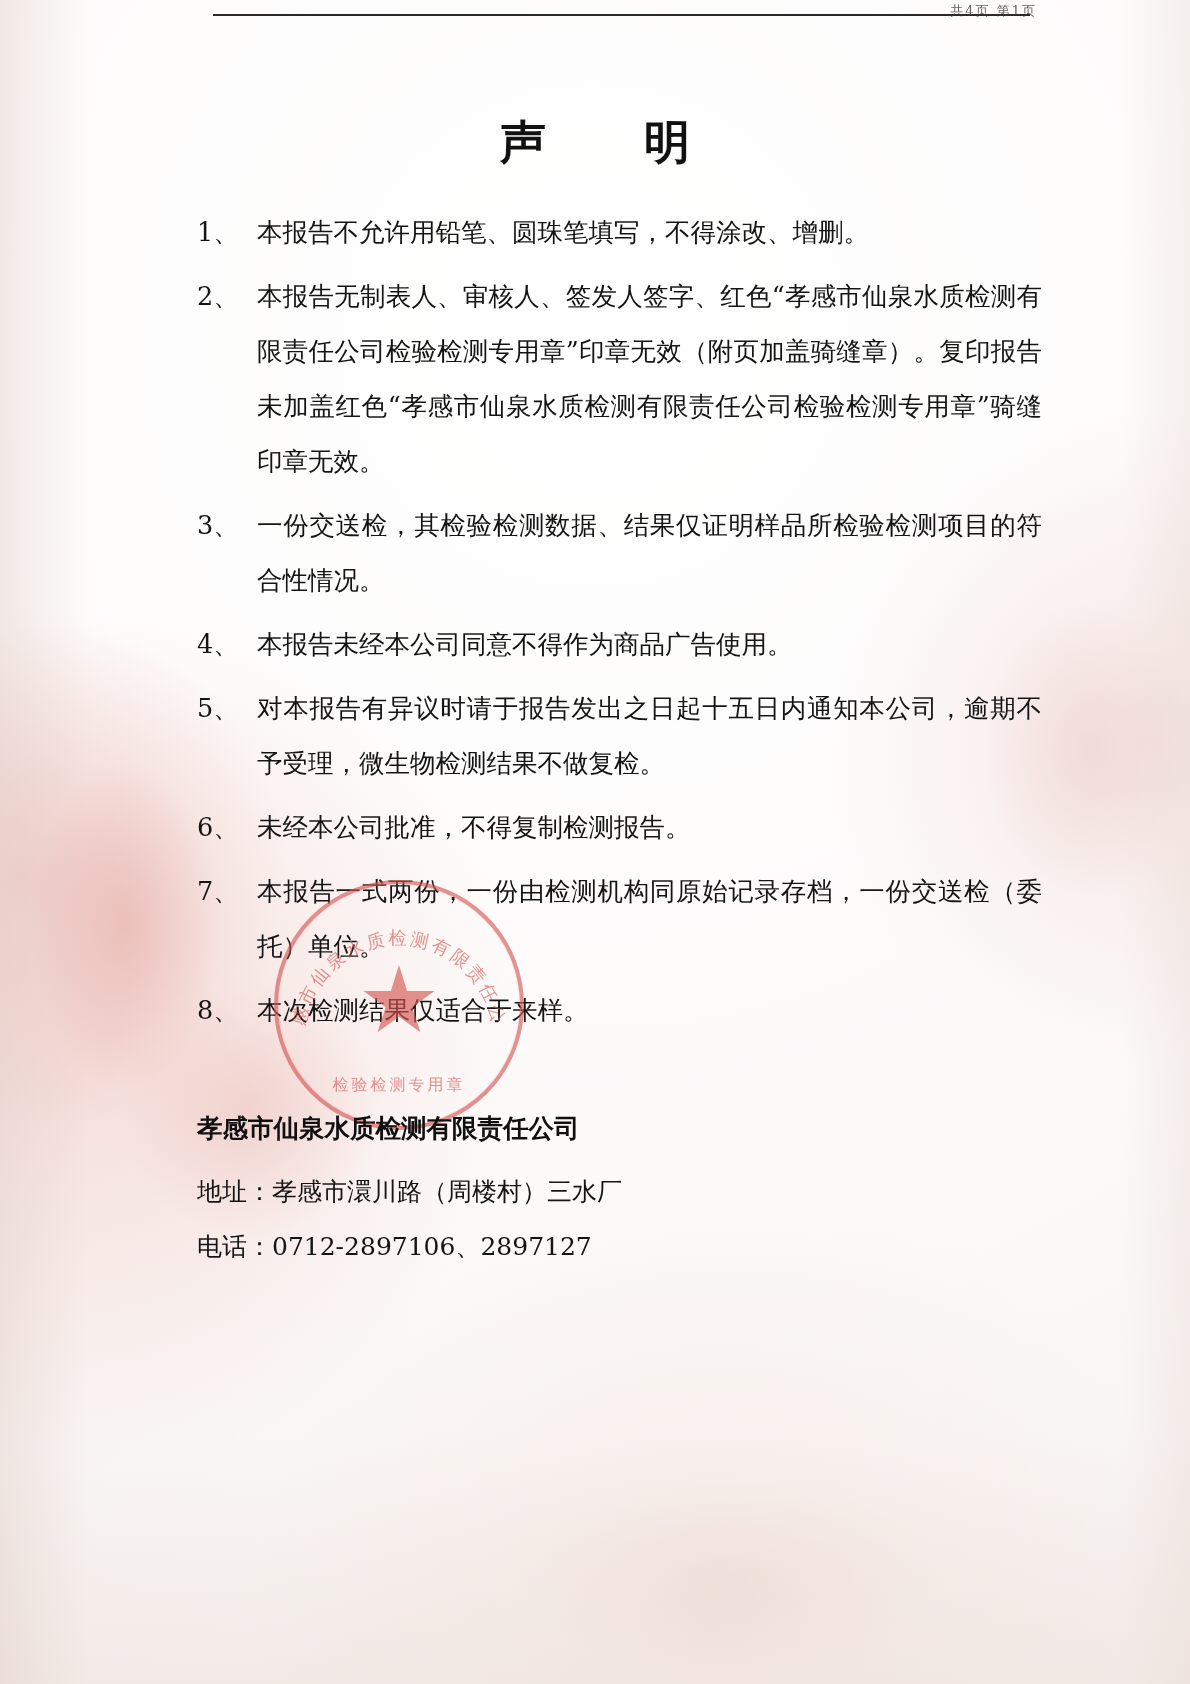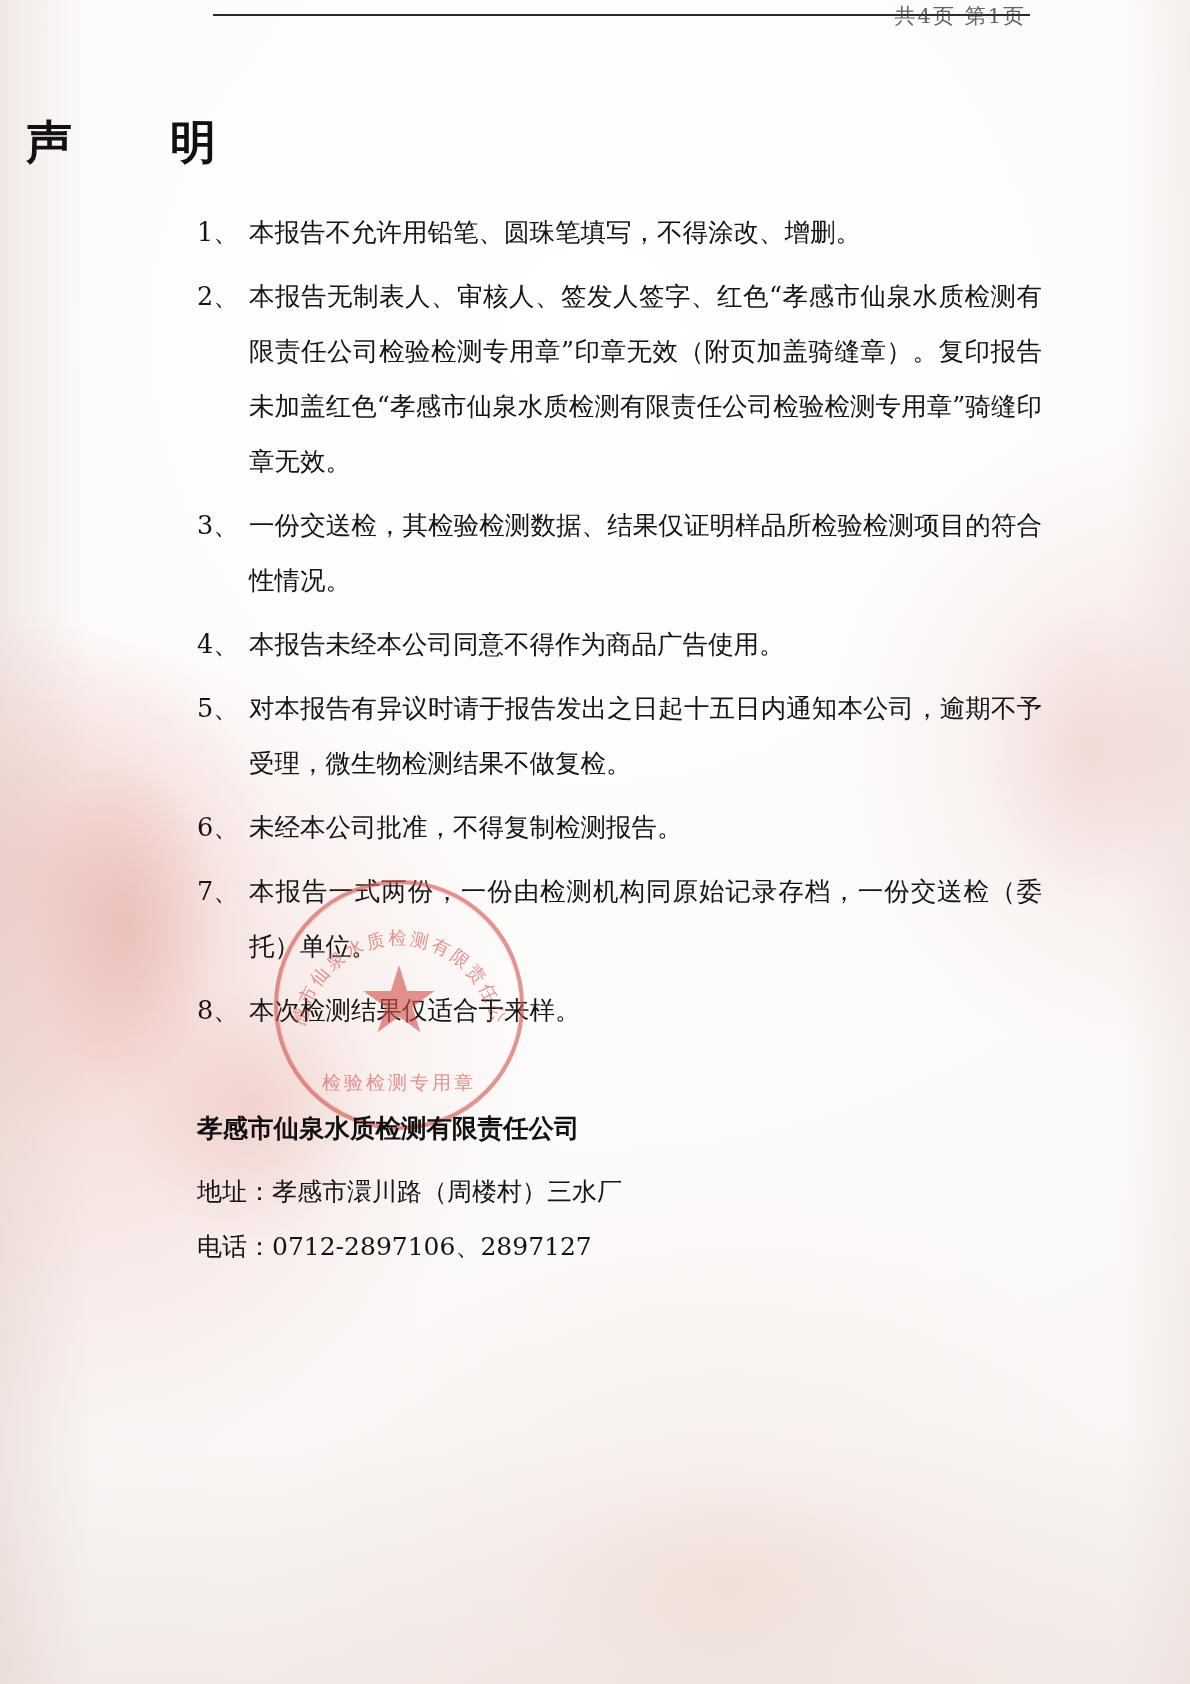--- a/index.html
+++ b/index.html
@@ -41,37 +41,37 @@
   .header-rule {
     position: absolute;
     left: 213px;
     top: 14px;
     width: 817px;
     height: 0;
     border-top: 2px solid #2a2a2a;
   }
   .page-num {
     position: absolute;
-    right: 164px;
+    right: 153px;
     top: 2px;
-    font-size: 21px;
+    font-size: 13px;
     letter-spacing: 2px;
     color: #3a3636;
     font-family: "DejaVu Serif", "Liberation Serif", serif;
     opacity: 0.78;
     white-space: nowrap;
   }
 
   
   .doc-title {
     position: absolute;
     top: 112px;
     left: 0;
     width: 100%;
-    text-align: left;
+    text-align: center;
     font-size: 46px;
     font-weight: bold;
     letter-spacing: 26px;
     text-indent: 26px;
     color: #111;
     font-family: "DejaVu Sans", "Liberation Sans", sans-serif;
   }
 
   
   .clauses {
@@ -91,20 +91,21 @@
   .clause .num {
     flex: 0 0 auto;
     width: 52px;
     text-align: left;
     white-space: nowrap;
   }
   .clause .txt {
     flex: 1 1 auto;
     text-align: justify;
     text-justify: inter-ideograph;
+    margin-left: 8px;
   }
 
   
   .company {
     position: absolute;
     left: 197px;
     top: 1106px;
     width: 800px;
   }
   .company-name {
@@ -159,21 +160,21 @@
     font-family: "DejaVu Sans", "Liberation Sans", sans-serif;
     letter-spacing: 3px;
   }
   .seal .bottom-text {
     position: absolute;
     left: 0;
     right: 0;
     bottom: 34px;
     text-align: center;
     color: #d4534f;
-    font-size: 19px;
+    font-size: 16px;
     letter-spacing: 3px;
     font-family: Liberation Mono, monospace;
   }
 
   
   .smudge {
     position: absolute;
     border-radius: 50%;
     pointer-events: none;
   }

